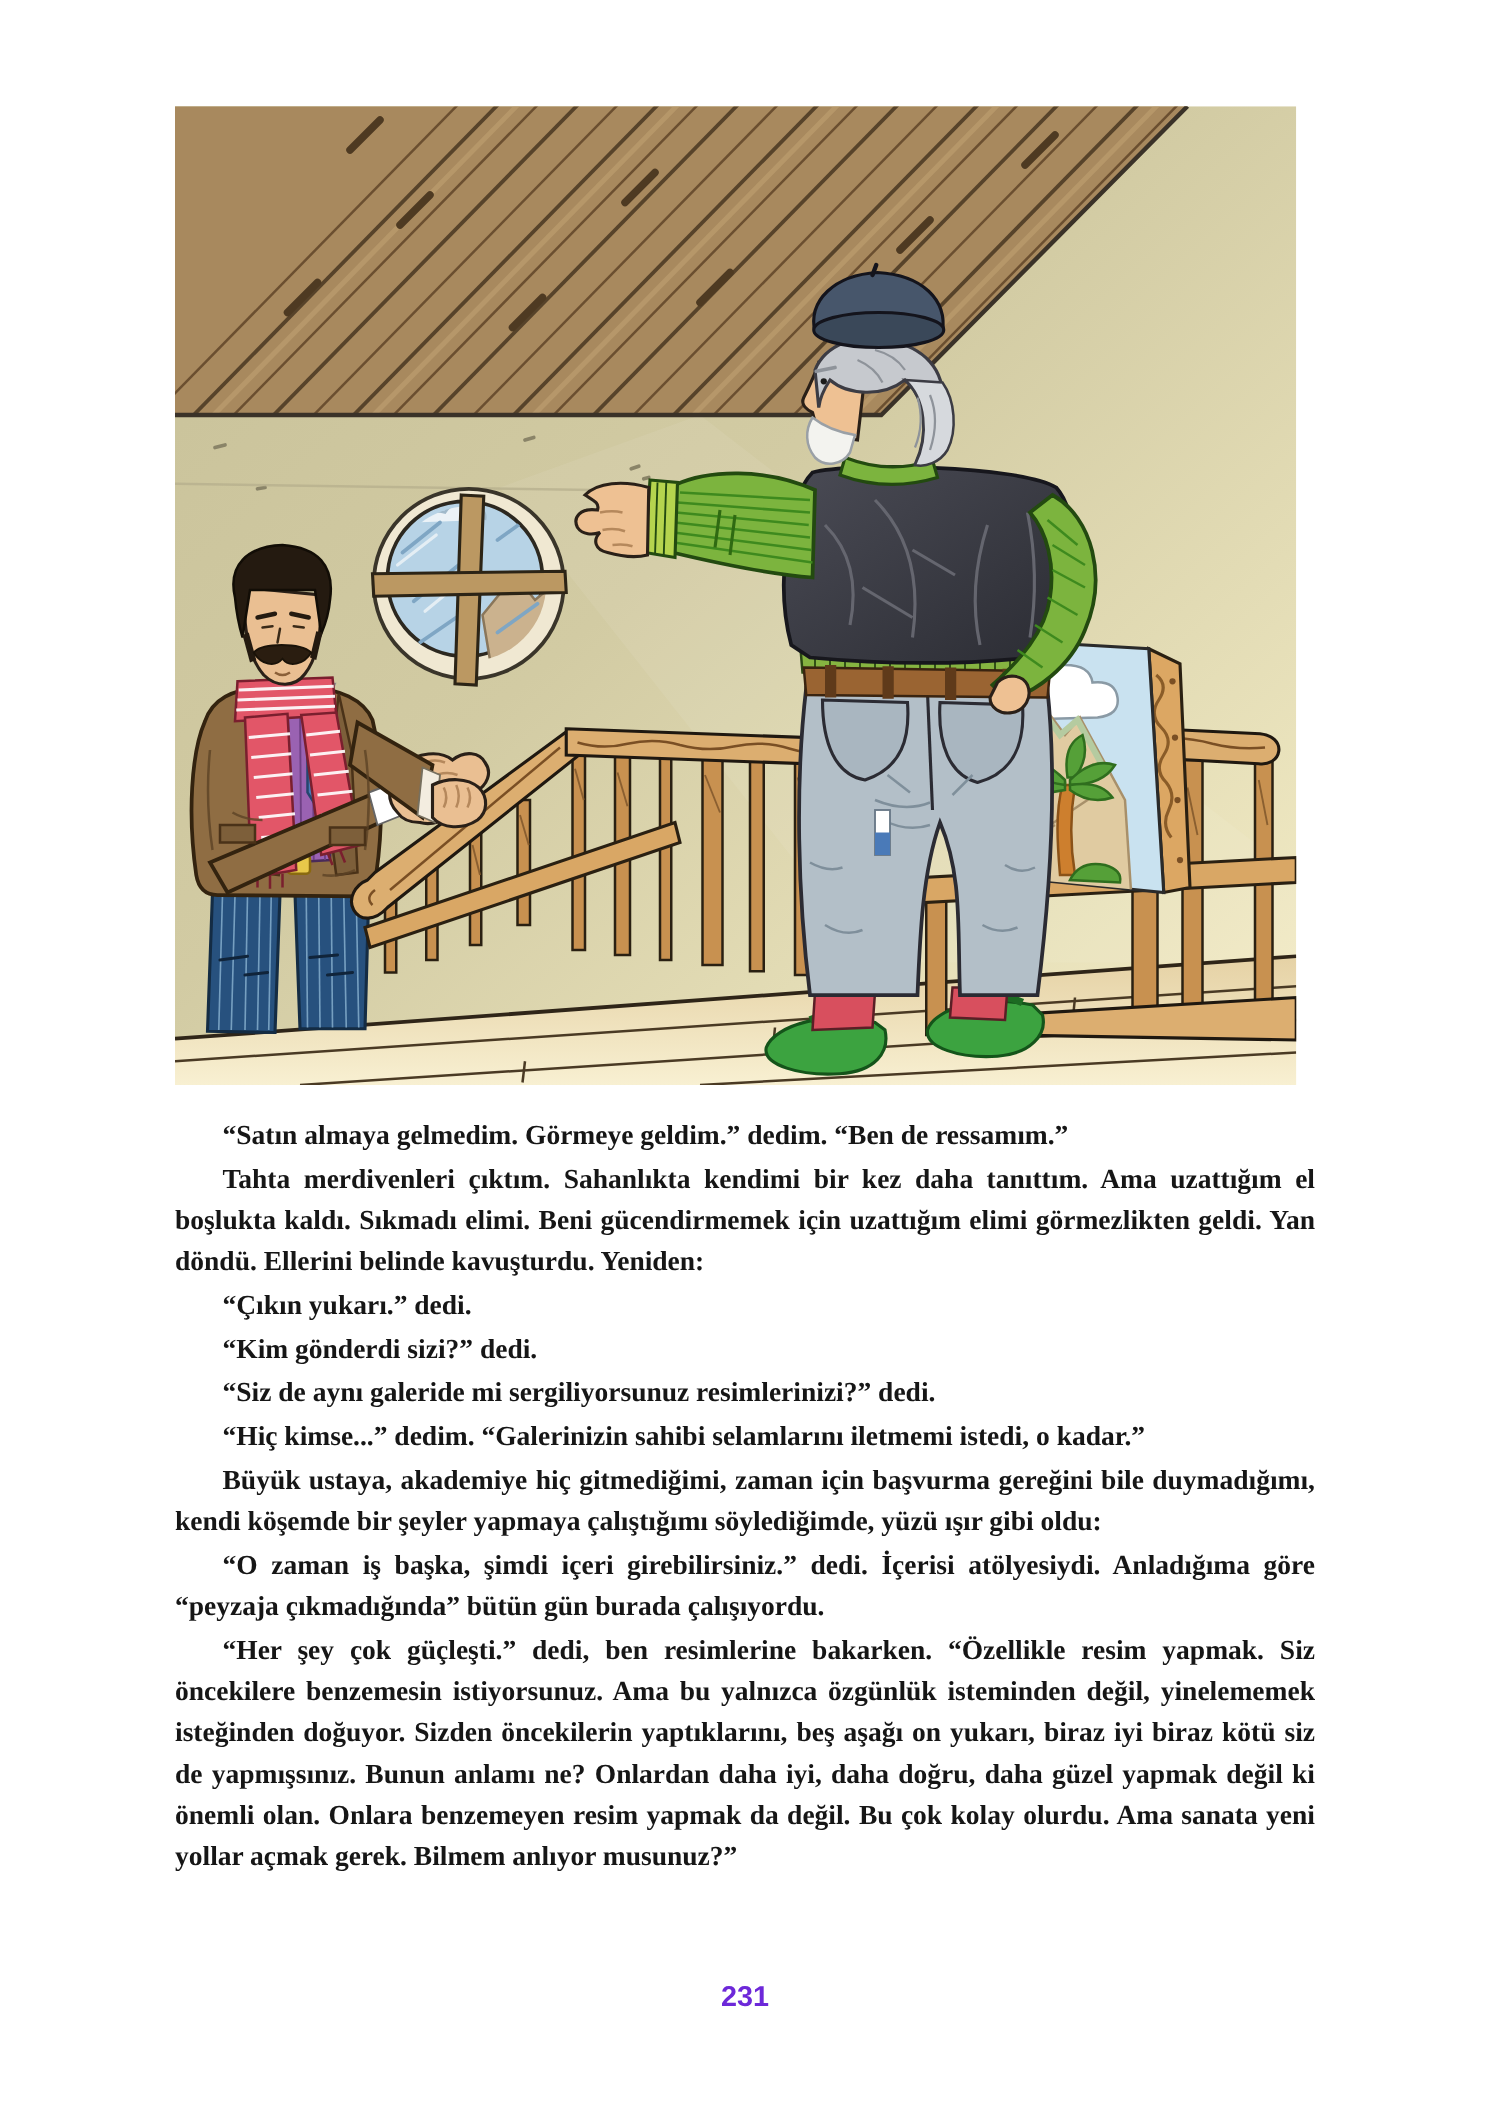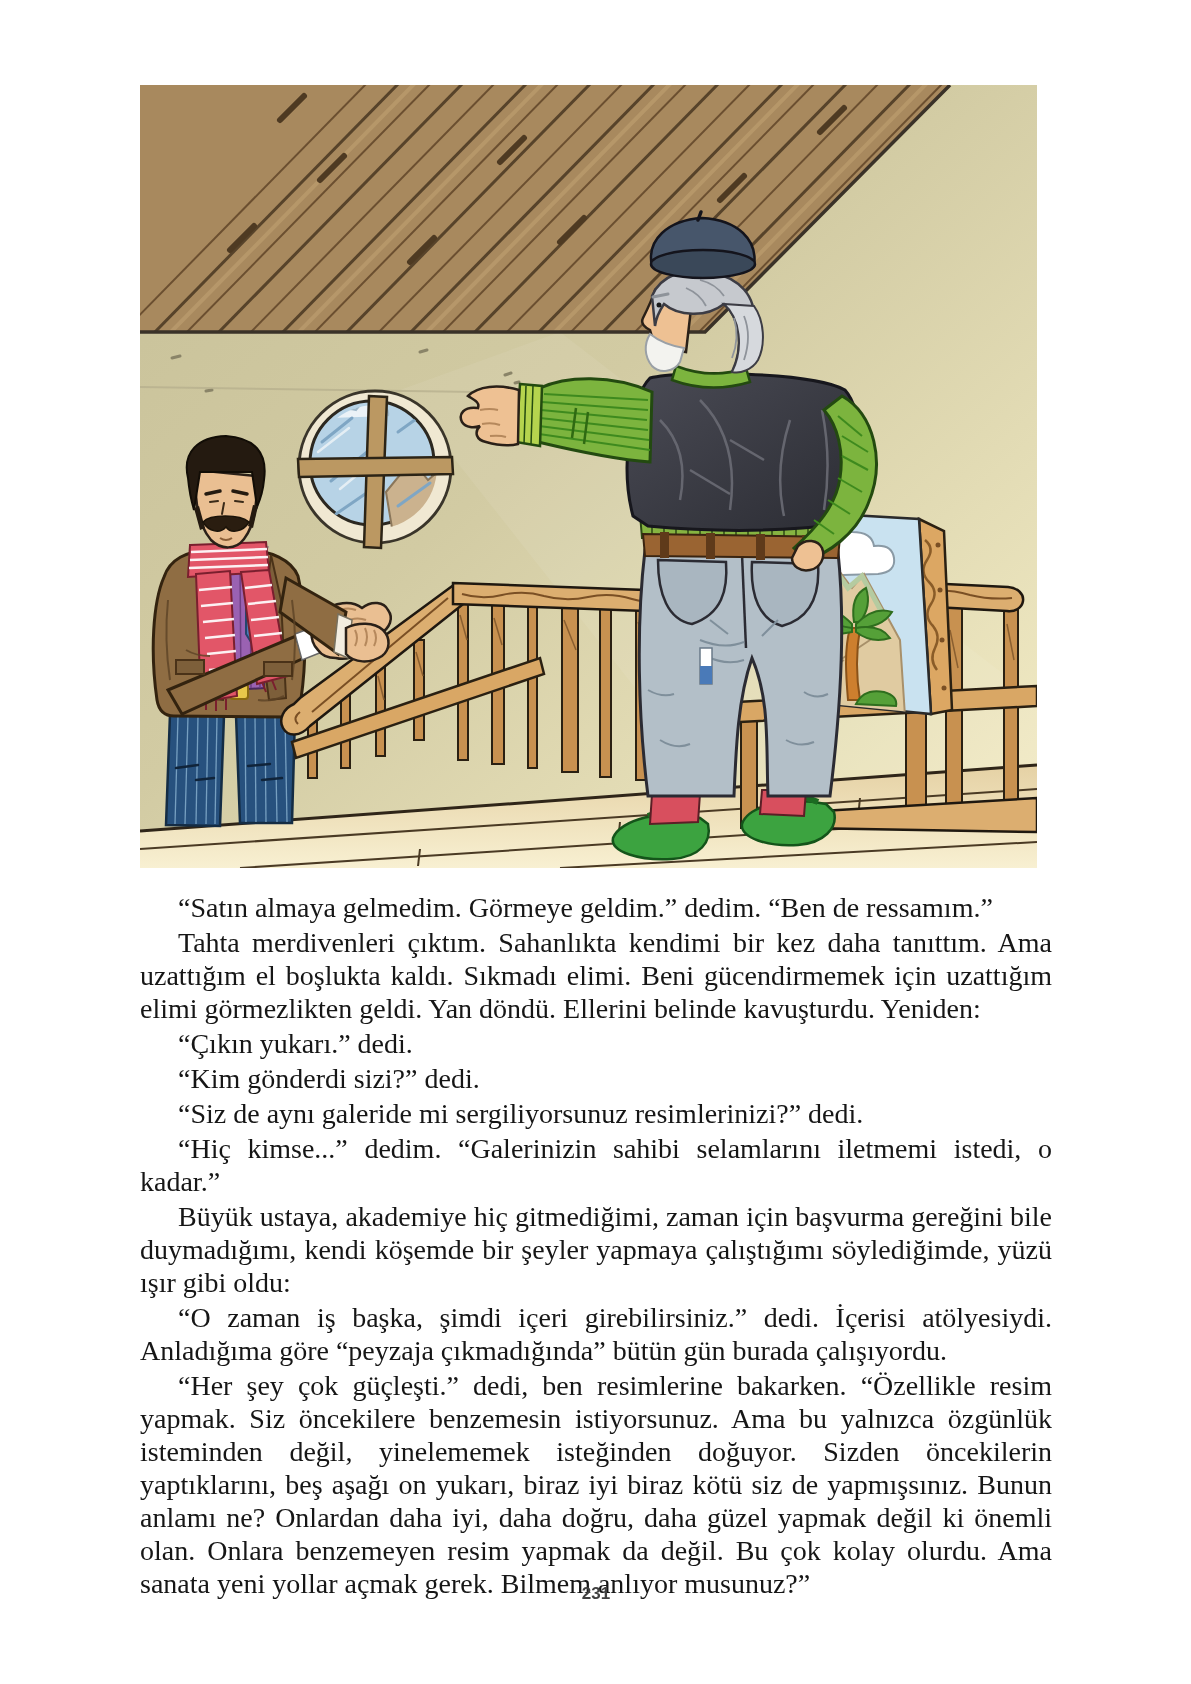--- a/index.html
+++ b/index.html
@@ -1,22 +1,22 @@
 <!DOCTYPE html>
 <html><head>
 <meta charset="utf-8">
 <style>
   html,body{margin:0;padding:0;background:#ffffff;}
   body{width:1191px;height:1684px;position:relative;font-family:"Liberation Serif",serif;}
   .illustration{position:absolute;left:140px;top:85px;width:897px;height:783px;}
-  .story-text{position:absolute;left:140px;top:891px;width:912px;font-size:28px;line-height:33px;
-    text-align:justify;color:#161616;}
+  .story-text{position:absolute;left:140px;top:891px;width:912px;font-size:22px;line-height:33px;
+    text-align:justify;color:#161616;font-weight:bold;}
   .story-text p{margin:0 0 2px 0;text-indent:38px;}
   .page-number{position:absolute;left:140px;top:1584px;width:912px;text-align:center;
-    font-family:"Liberation Sans",sans-serif;font-weight:bold;font-size:17px;color:#404040;}
+    font-family:"Liberation Sans",sans-serif;font-weight:bold;font-size:23px;color:#6d28d9;}
 </style>
 </head>
 <body>
 
 <svg class="illustration" viewBox="140 85 897 783" xmlns="http://www.w3.org/2000/svg">
   <defs>
     <linearGradient id="wallGrad" x1="0" y1="0" x2="1" y2="1">
       <stop offset="0" stop-color="#c7c098"></stop>
       <stop offset="0.45" stop-color="#d2cba3"></stop>
       <stop offset="1" stop-color="#f4edc7"></stop>

